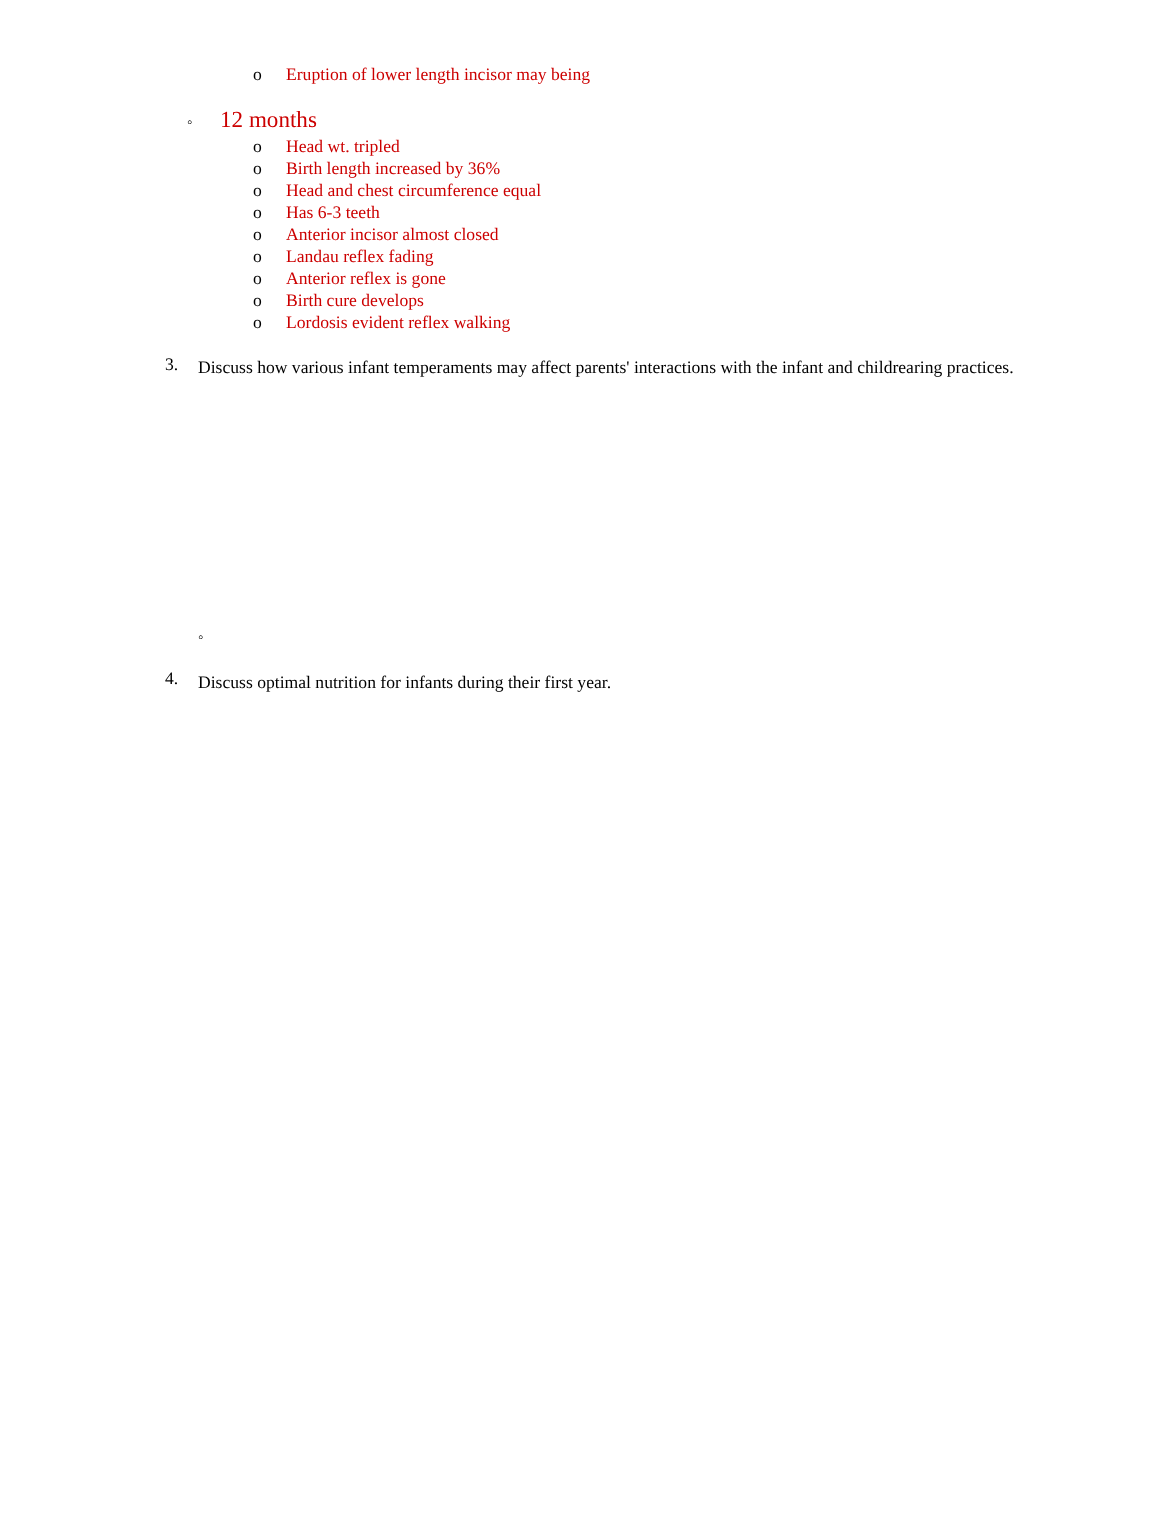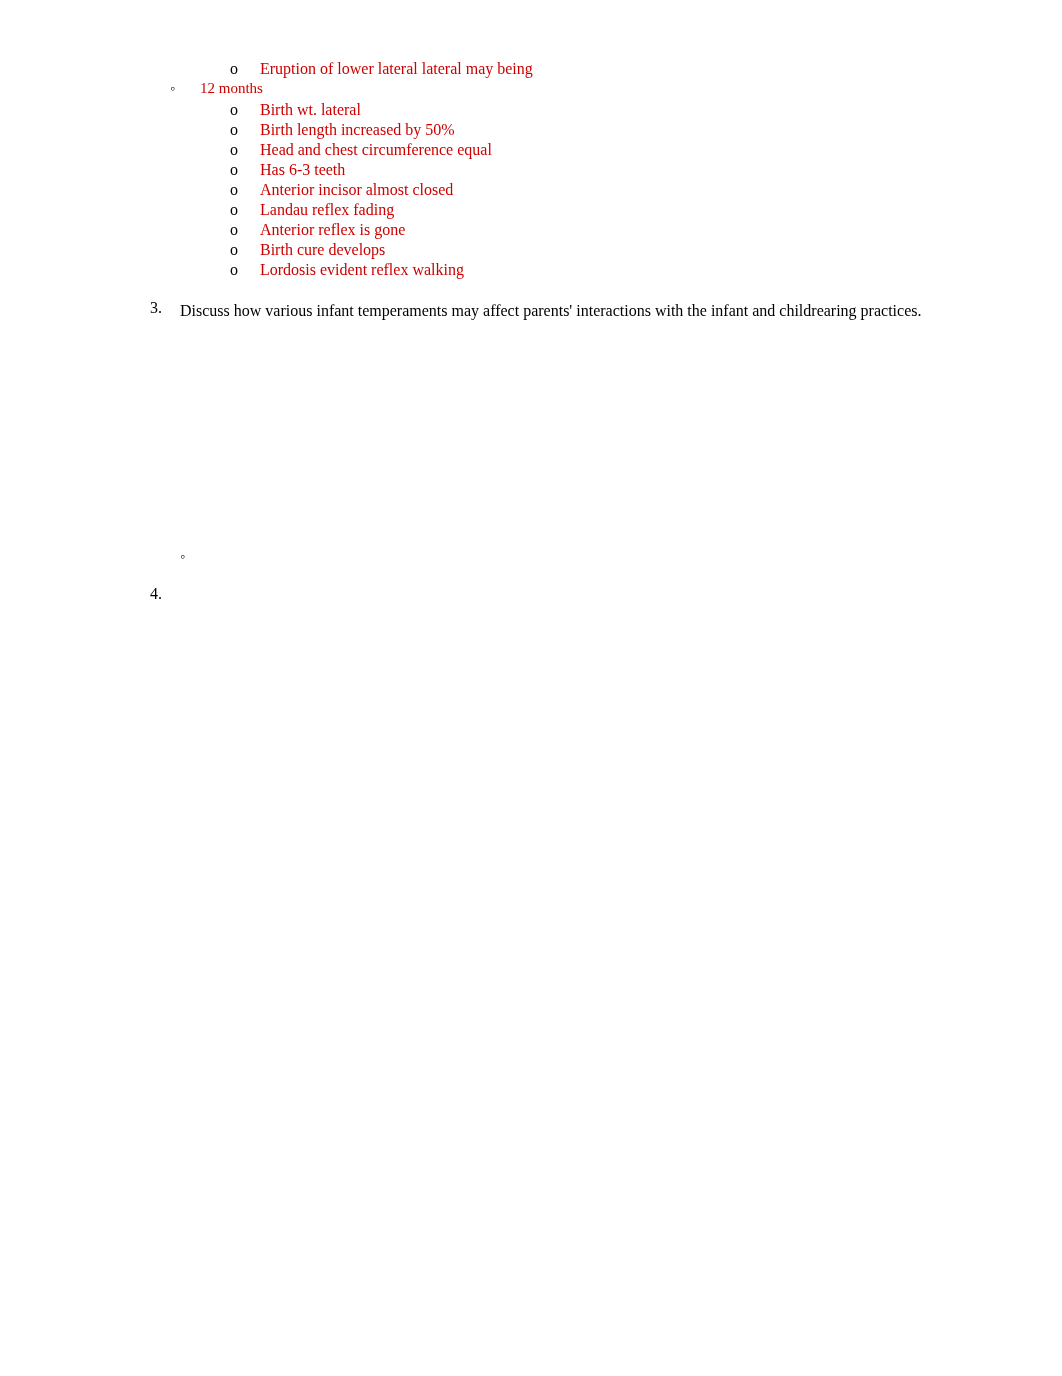--- a/index.html
+++ b/index.html
@@ -48,22 +48,23 @@
     }
 
     .main-item .bullet {
       min-width: 30px;
       font-size: 14px;
       color: #000000;
     }
 
     .main-item .label {
       color: #cc0000;
-      font-size: 15px;
+      font-size: 21px;
       font-weight: normal;
+      margin-top: 16px;
     }
 
     .numbered-item {
       display: flex;
       align-items: flex-start;
       margin-bottom: 16px;
       margin-top: 20px;
     }
 
     .numbered-item .number {
@@ -90,35 +91,35 @@
       height: 200px;
     }
   </style>
 </head>
 <body>
 
 <div class="content-area">
 
   <div class="sub-item">
     <span class="bullet">o</span>
-    <span class="text">Eruption of lower lateral lateral may being</span>
+    <span class="text">Eruption of lower length incisor may being</span>
   </div>
 
   <div class="main-item">
     <span class="bullet">◦</span>
     <span class="label">12 months</span>
   </div>
 
   <div class="sub-item">
     <span class="bullet">o</span>
-    <span class="text">Birth wt. lateral</span>
+    <span class="text">Head wt. tripled</span>
   </div>
   <div class="sub-item">
     <span class="bullet">o</span>
-    <span class="text">Birth length increased by 50%</span>
+    <span class="text">Birth length increased by 36%</span>
   </div>
   <div class="sub-item">
     <span class="bullet">o</span>
     <span class="text">Head and chest circumference equal</span>
   </div>
   <div class="sub-item">
     <span class="bullet">o</span>
     <span class="text">Has 6-3 teeth</span>
   </div>
   <div class="sub-item">
@@ -146,15 +147,16 @@
     <span class="number">3.</span>
     <span class="text">Discuss how various infant temperaments may affect parents' interactions with the infant and childrearing practices.</span>
   </div>
 
   <div class="large-gap"></div>
 
   <div class="standalone-bullet">◦</div>
 
   <div class="numbered-item">
     <span class="number">4.</span>
+    <span class="text">Discuss optimal nutrition for infants during their first year.</span>
   </div>
 
 </div>
 
 </body></html>

